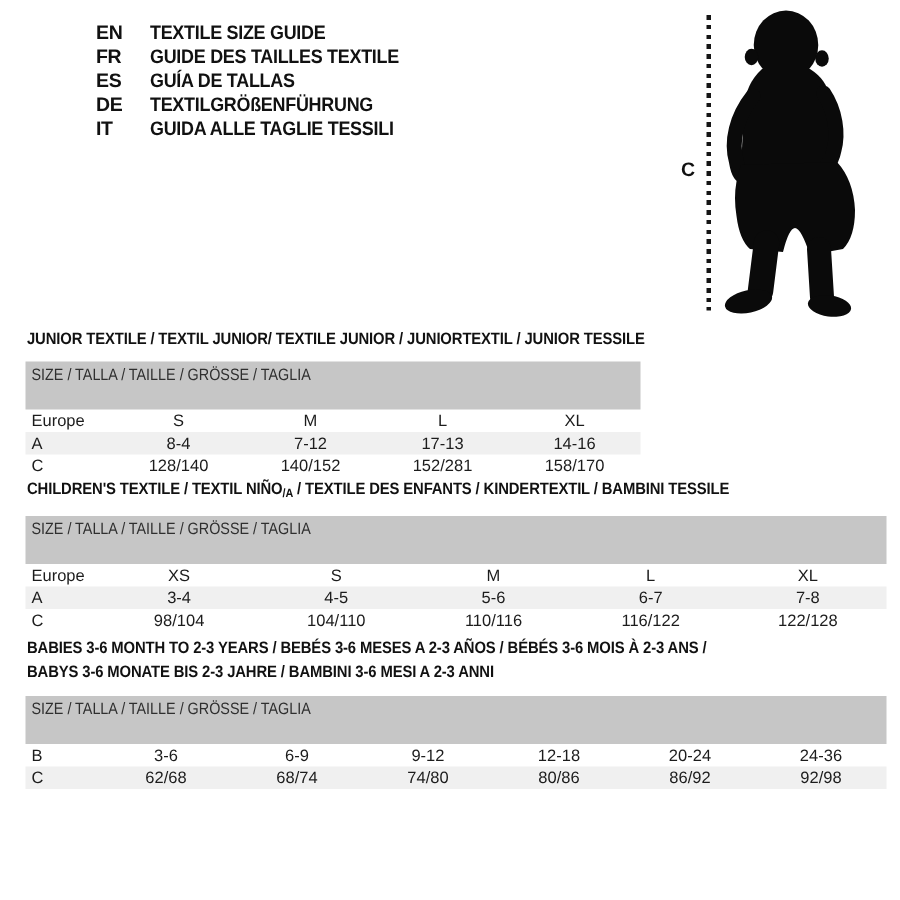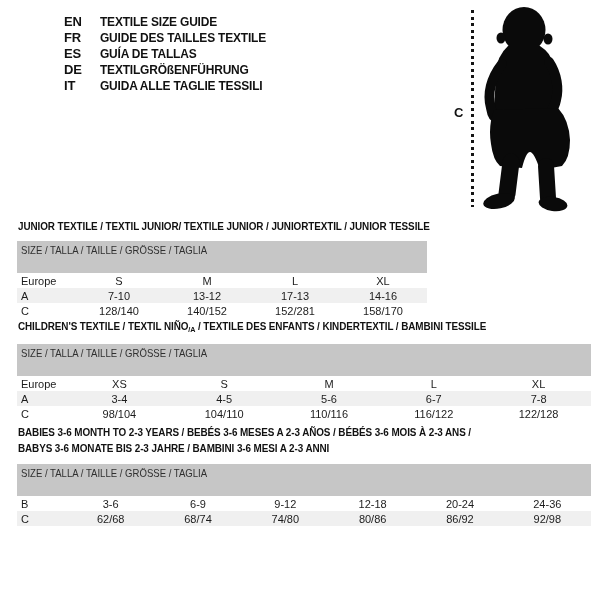--- a/index.html
+++ b/index.html
@@ -102,22 +102,22 @@
     </div>
     <div class="trow">
       <span class="cell-label">Europe</span>
       <span class="cell">S</span>
       <span class="cell">M</span>
       <span class="cell">L</span>
       <span class="cell">XL</span>
     </div>
     <div class="trow shaded">
       <span class="cell-label">A</span>
-      <span class="cell">7-10</span>
-      <span class="cell">13-12</span>
+      <span class="cell">8-4</span>
+      <span class="cell">7-12</span>
       <span class="cell">17-13</span>
       <span class="cell">14-16</span>
     </div>
     <div class="trow">
       <span class="cell-label">C</span>
       <span class="cell">128/140</span>
       <span class="cell">140/152</span>
       <span class="cell">152/281</span>
       <span class="cell">158/170</span>
     </div>

